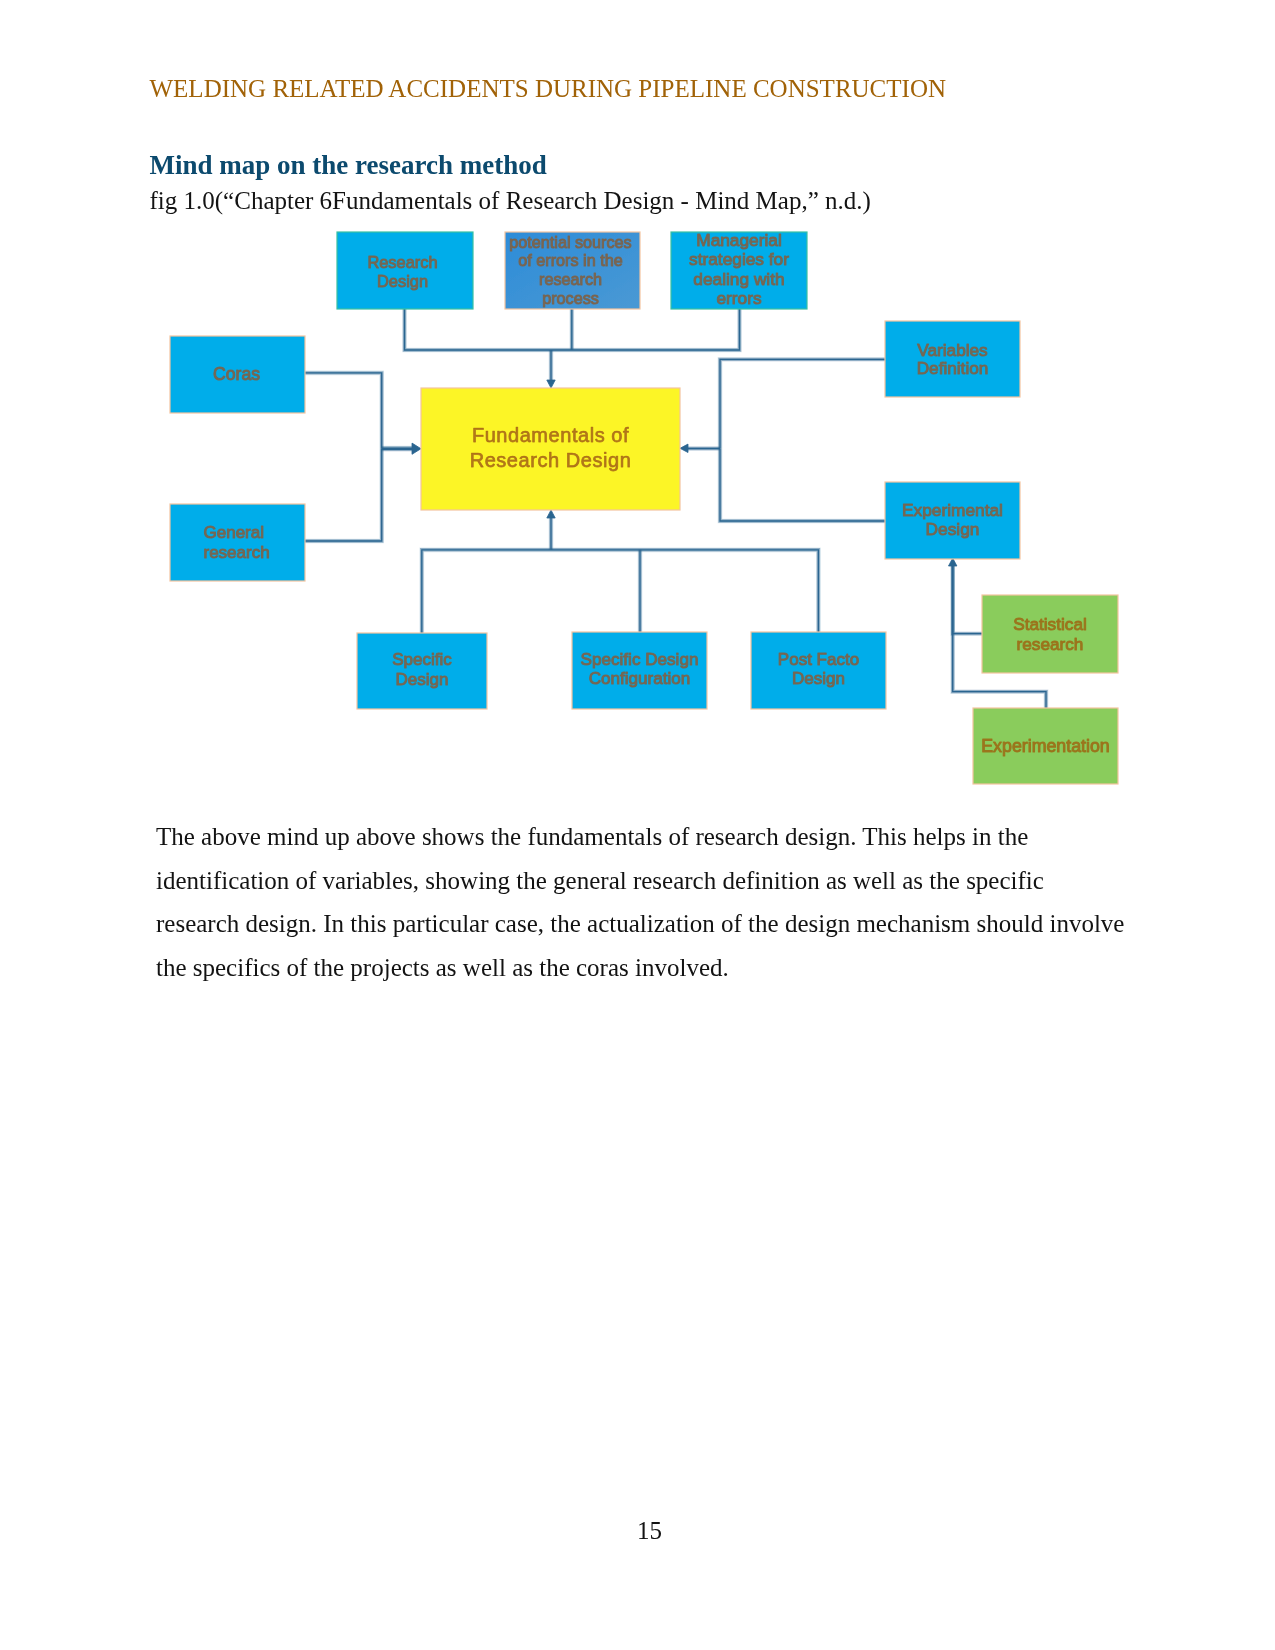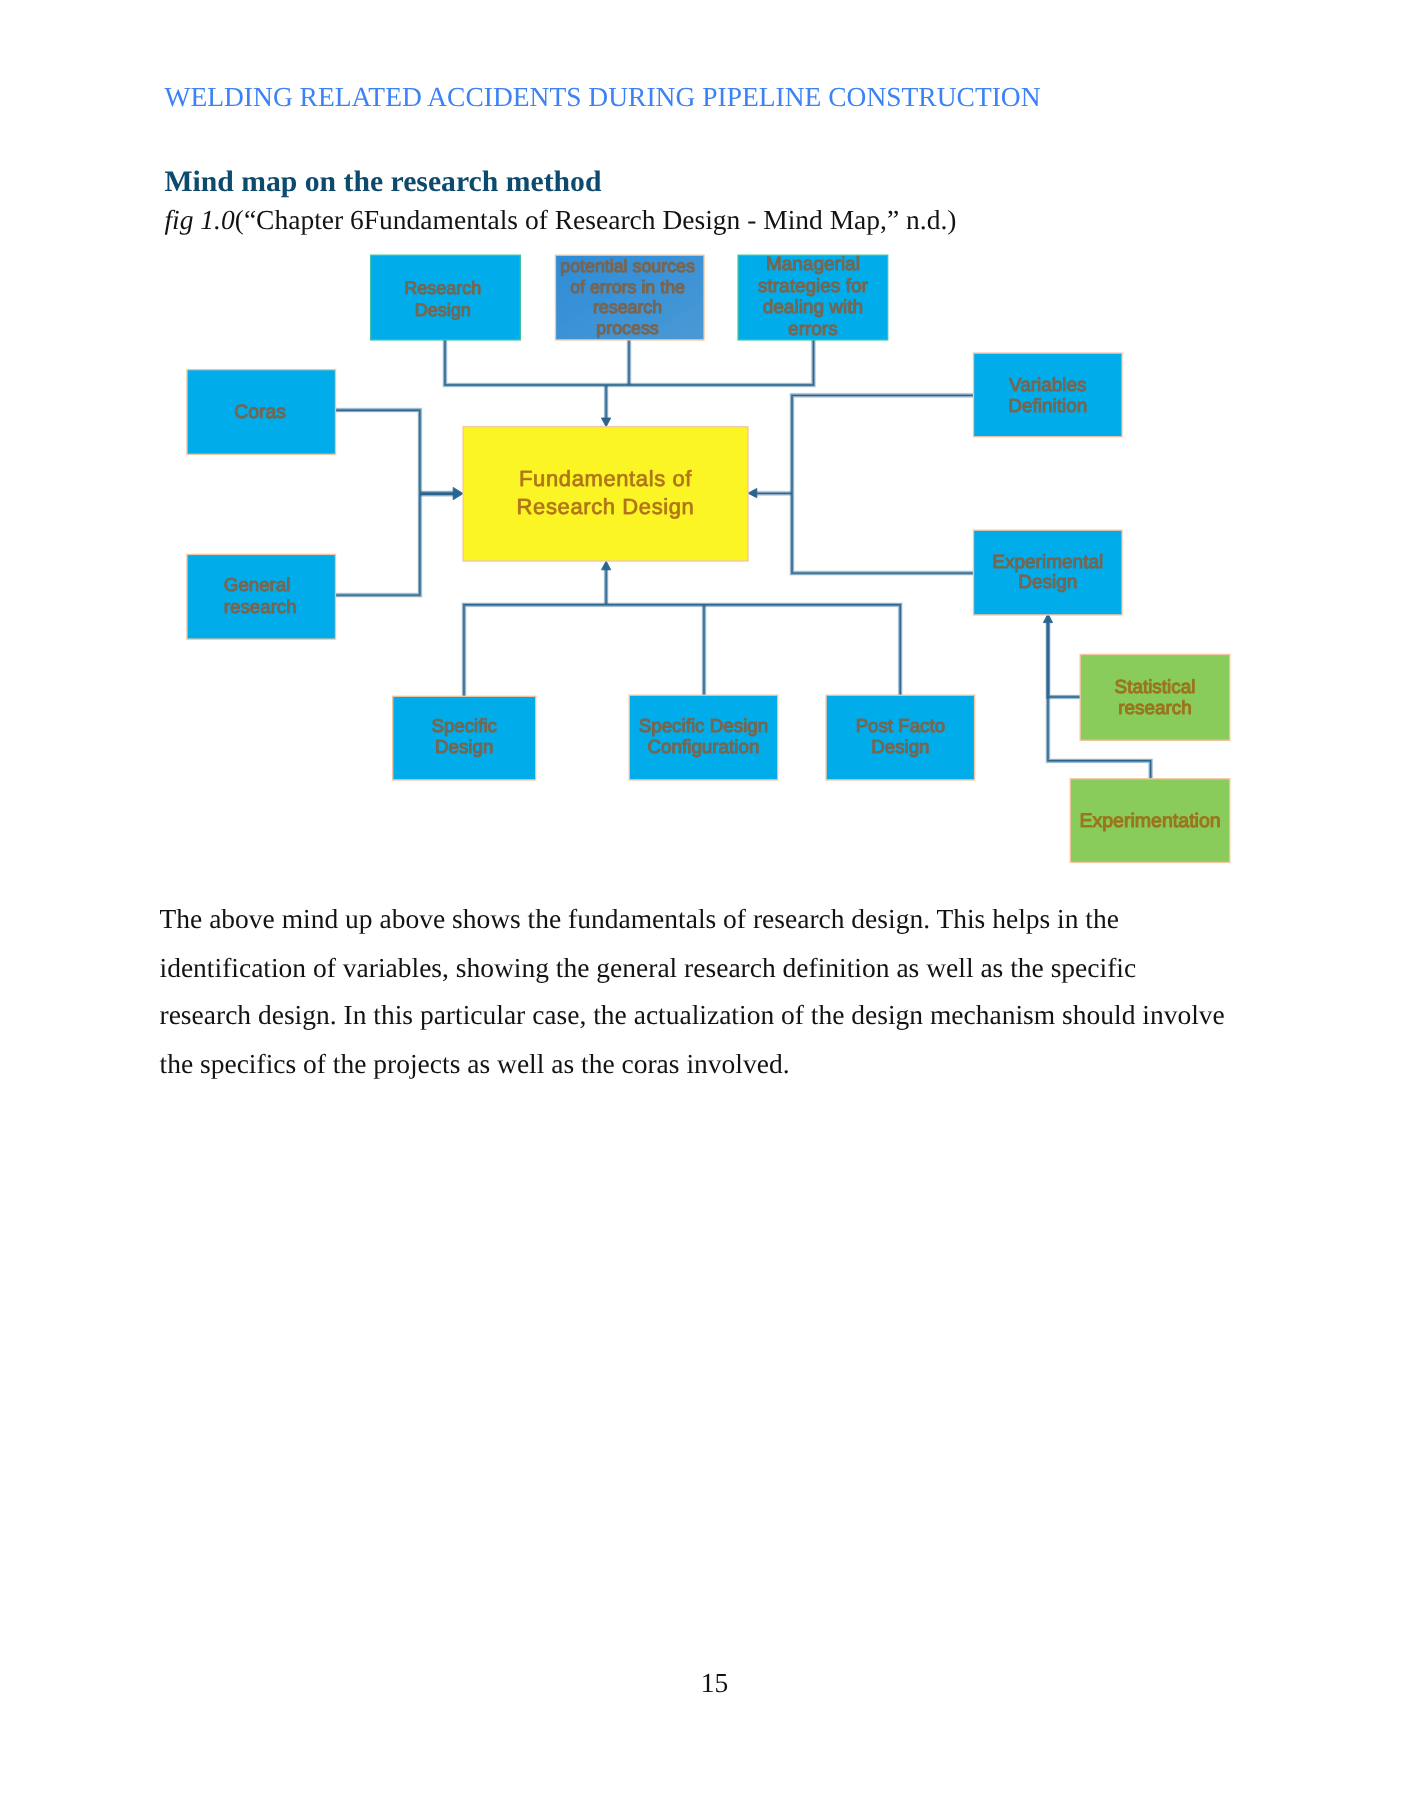--- a/index.html
+++ b/index.html
@@ -1,22 +1,22 @@
 <!DOCTYPE html>
 <html><head>
 <meta charset="utf-8">
 <style>
   html,body{margin:0;padding:0;background:#fff;}
   body{width:1275px;height:1650px;background:#ffffff;font-family:"Liberation Serif",serif;position:relative;overflow:hidden;-webkit-font-smoothing:antialiased;}
   .page{position:absolute;left:0;top:0;width:1275px;height:1650px;background:#fff;}
-  .running-head{position:absolute;left:149.5px;top:75px;font-size:25px;line-height:28px;color:#3b82f6;white-space:nowrap;text-align:center;}
+  .running-head{position:absolute;left:149.5px;top:75px;font-size:25px;line-height:28px;color:#a16207;white-space:nowrap;text-align:center;}
   .section-title{position:absolute;left:149.5px;top:150px;font-size:27px;line-height:30px;font-weight:bold;color:#0c4a6e;white-space:nowrap;}
   .fig-caption{position:absolute;left:149.5px;top:186px;font-size:25px;line-height:29px;color:#131313;white-space:nowrap;}
-  .fig-caption .it{font-style:italic;}
-  .body-para{position:absolute;left:145px;top:815px;width:972px;font-size:25px;line-height:43.5px;color:#131313;text-align:left;}
+  .fig-caption .it{}
+  .body-para{position:absolute;left:156px;top:815px;width:972px;font-size:25px;line-height:43.5px;color:#131313;text-align:left;}
   .page-num{position:absolute;left:0;top:1517px;width:1275px;text-align:center;font-size:25px;color:#131313;padding-left:12px;}
   #diagram{position:absolute;left:0;top:0;width:1275px;height:1650px;}
 </style>
 </head>
 <body>
 
 <div class="page">
   <div class="running-head">WELDING RELATED ACCIDENTS DURING PIPELINE CONSTRUCTION</div>
   <div class="section-title">Mind map on the research method</div>
   <div class="fig-caption"><span class="it">fig 1.0</span><span>(“Chapter 6Fundamentals of Research Design - Mind Map,” n.d.)</span></div>

